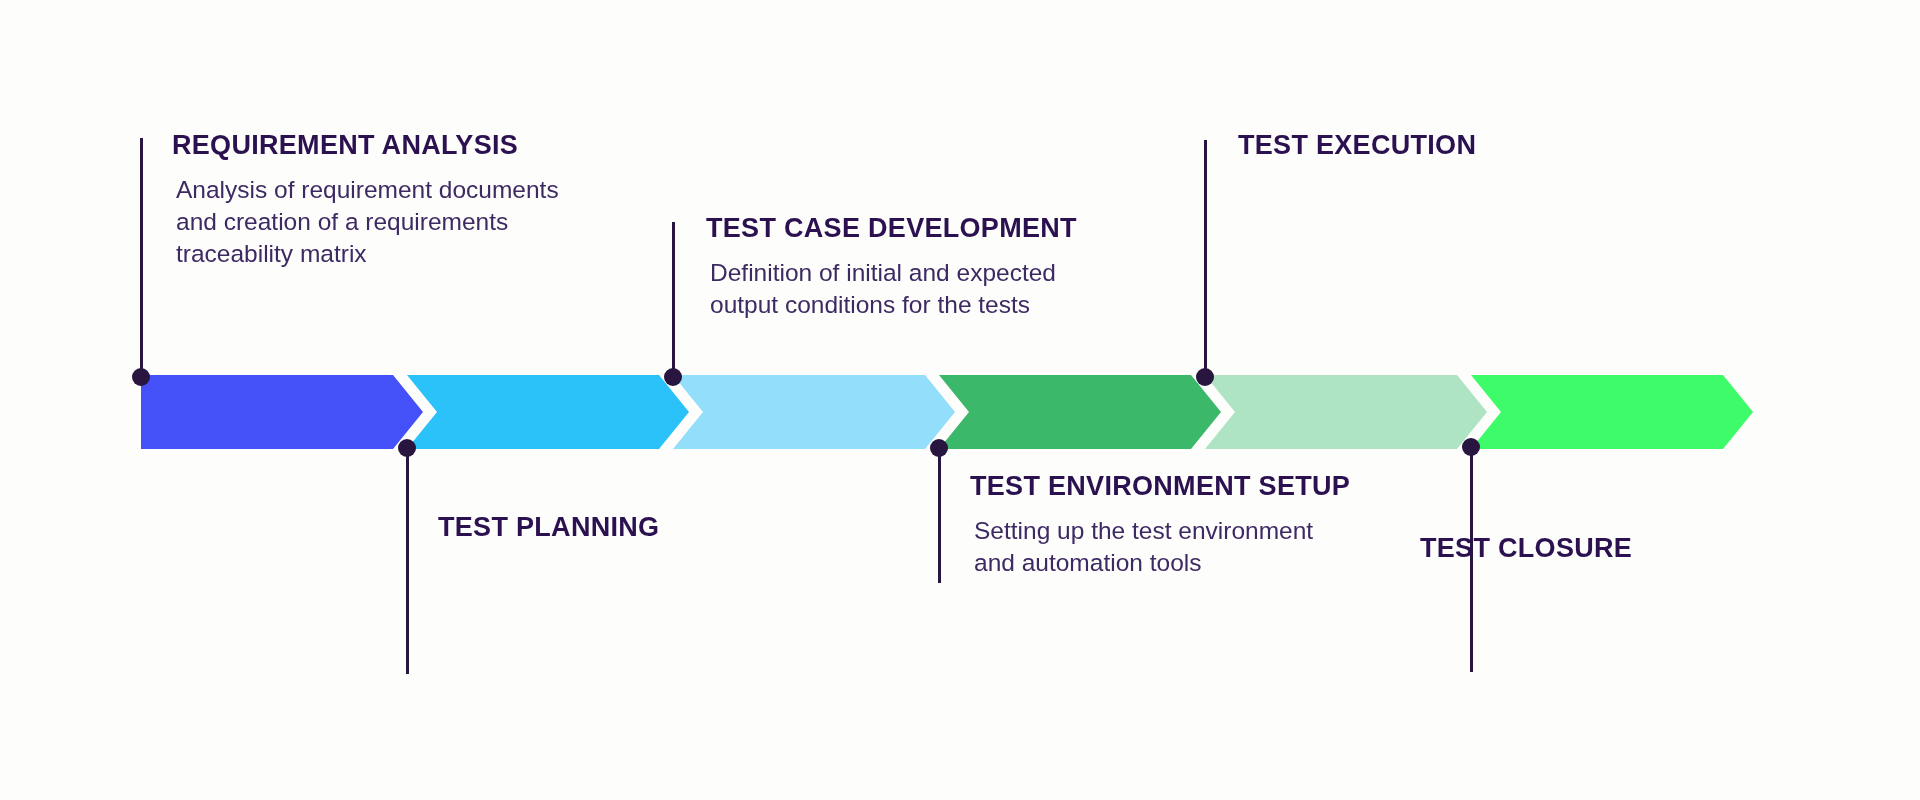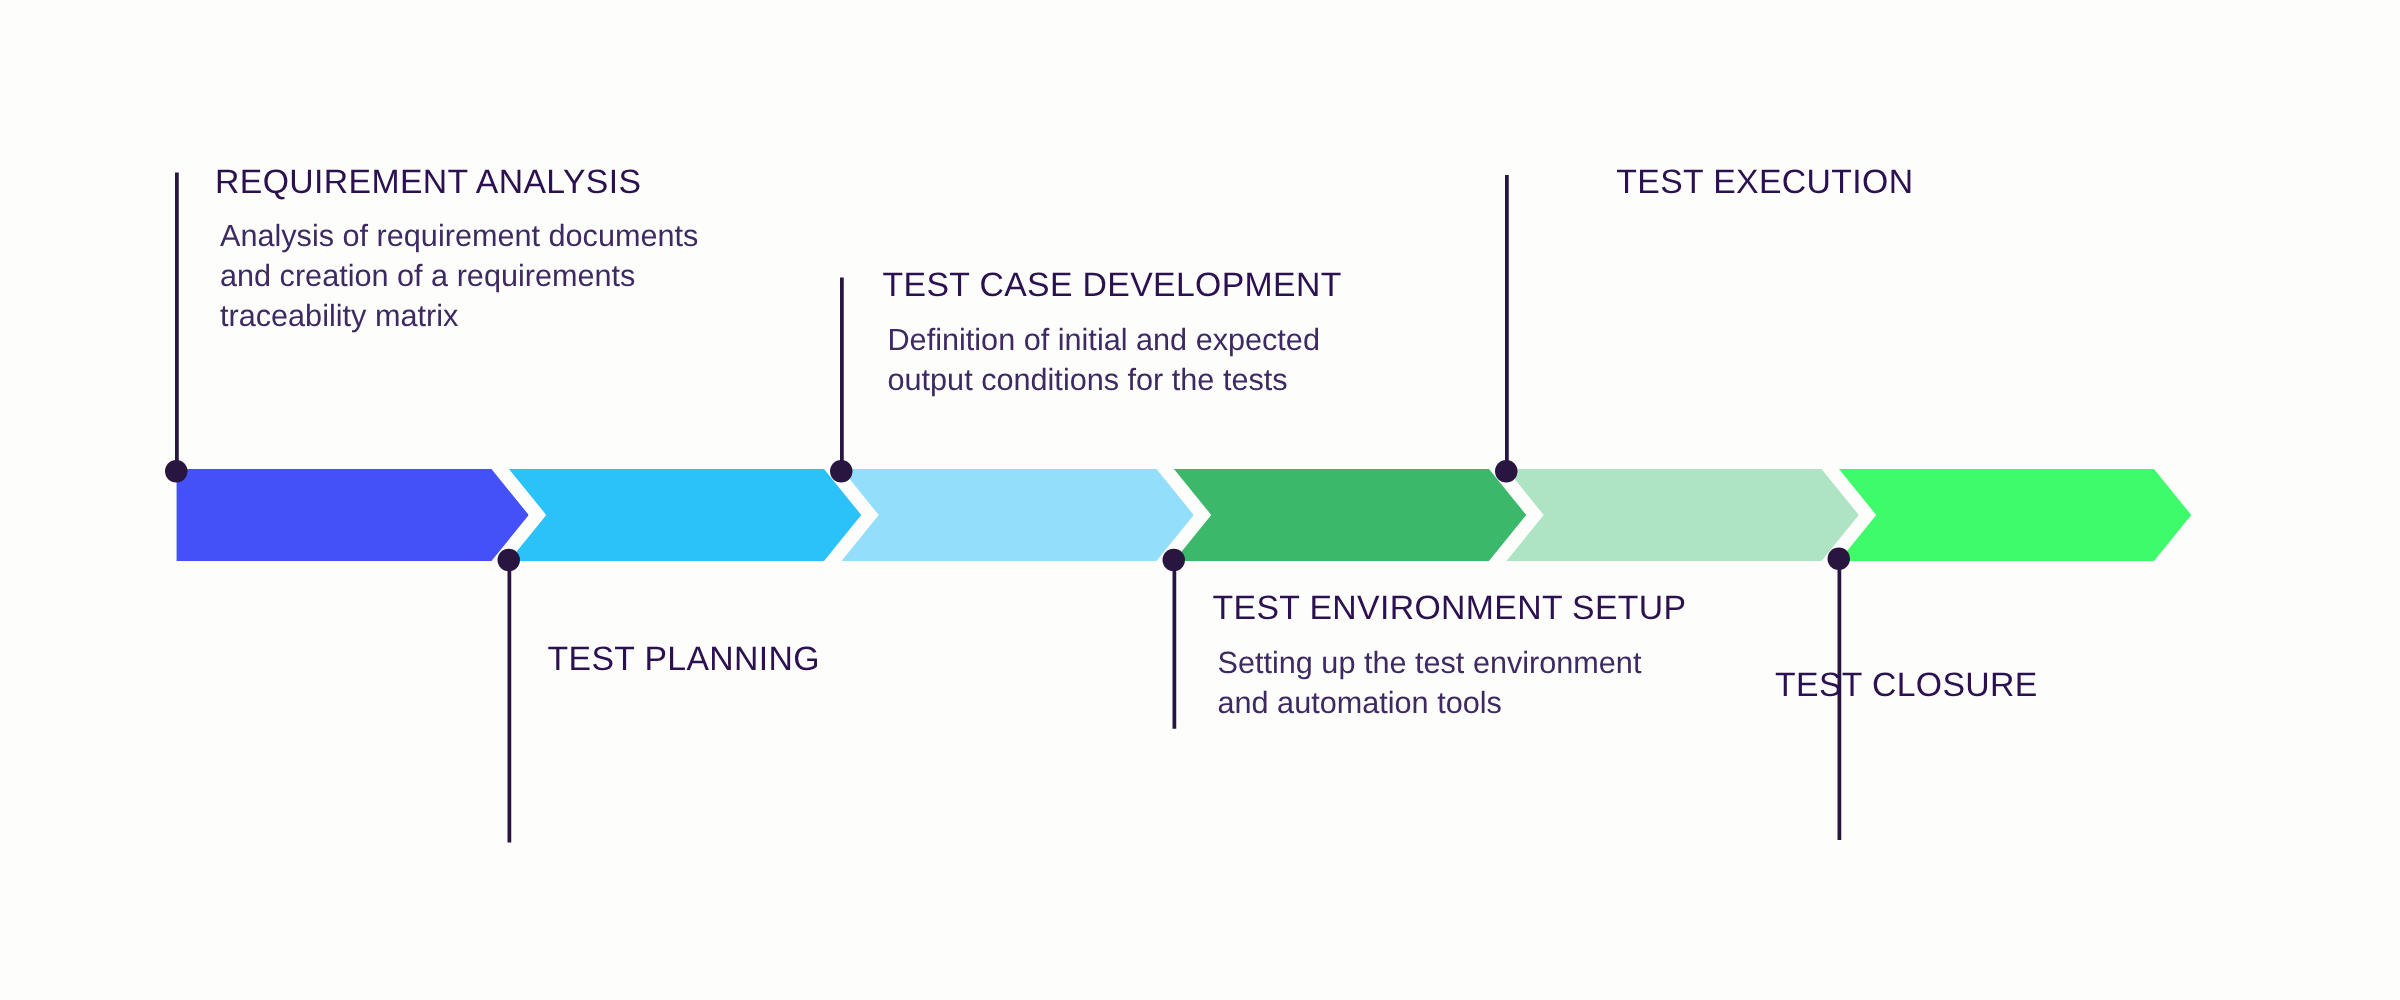--- a/index.html
+++ b/index.html
@@ -45,37 +45,37 @@
   .d3{left:664px;top:368px}
   .d4{left:930px;top:439px}
   .d5{left:1196px;top:368px}
   .d6{left:1462px;top:438px}
 
   
   .label{position:absolute;}
   .label .title{
     margin:0 0 13px 0;
     font-size:27px;
-    font-weight:400;
+    font-weight:700;
     letter-spacing:.3px;
     color:#2b1150;
     white-space:nowrap;
   }
   .label .desc{
     margin:4px;
     font-size:24.5px;
     line-height:32px;
     color:#3e2a63;
     white-space:pre-line;
   }
   .p1{left:172px;top:130px}
   .p2{left:438px;top:512px}
   .p3{left:706px;top:213px}
   .p4{left:970px;top:471px}
-  .p5{left:1293px;top:130px}
+  .p5{left:1238px;top:130px}
   .p6{left:1420px;top:533px}
 </style>
 </head>
 <body>
 
 <div class="canvas">
 
   <div class="arrow flat-start a1" style="background: rgb(68, 80, 248);"></div>
   <div class="arrow notched a2" style="background: rgb(42, 194, 249);"></div>
   <div class="arrow notched a3" style="background: rgb(146, 222, 251);"></div>

